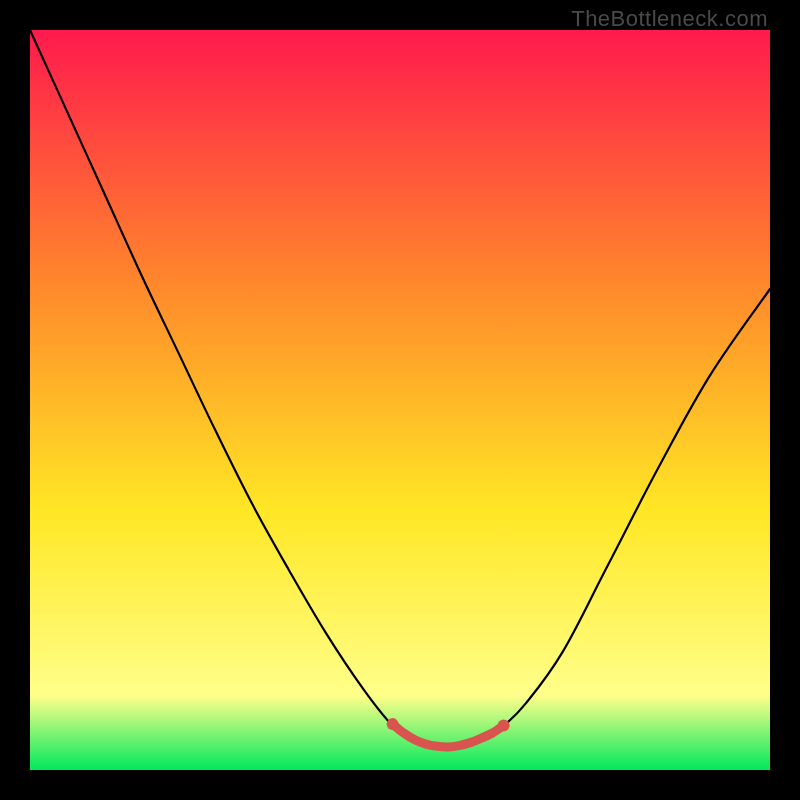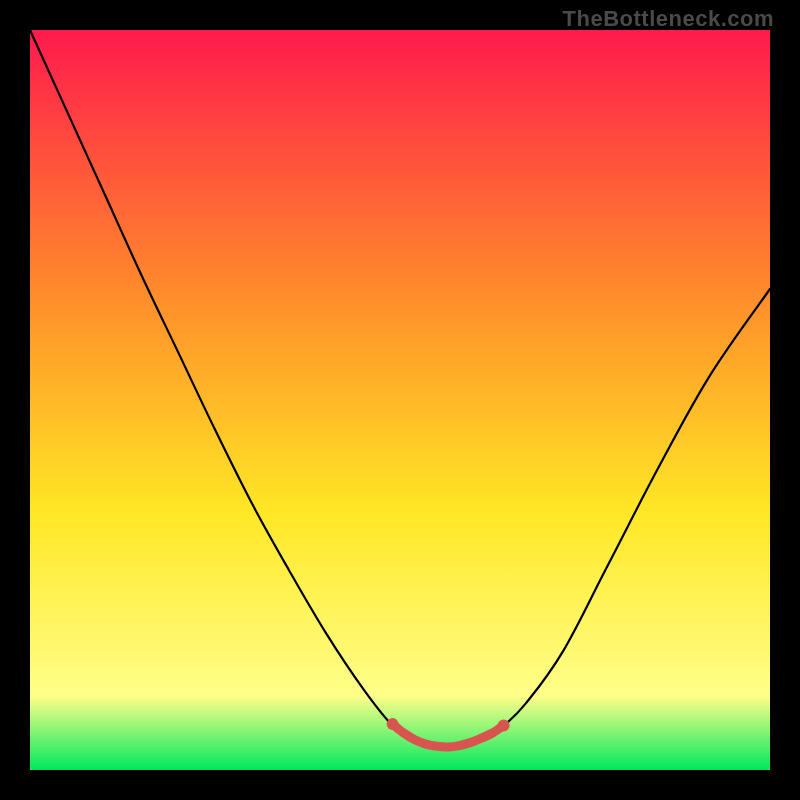--- a/index.html
+++ b/index.html
@@ -13,24 +13,24 @@
   }
   .frame {
     position: relative;
     width: 800px;
     height: 800px;
     background: #000;
   }
   .watermark {
     position: absolute;
     top: 6px;
-    right: 26px;
+    right: 32px;
     color: #4a4a4a;
     font-size: 22px;
-    font-weight: bold;
+    font-weight: normal;
     letter-spacing: 0.5px;
     z-index: 5;
     user-select: none;
     margin-left: 11px;
   }
   .plot {
     position: absolute;
     left: 30px;
     top: 30px;
     width: 740px;

